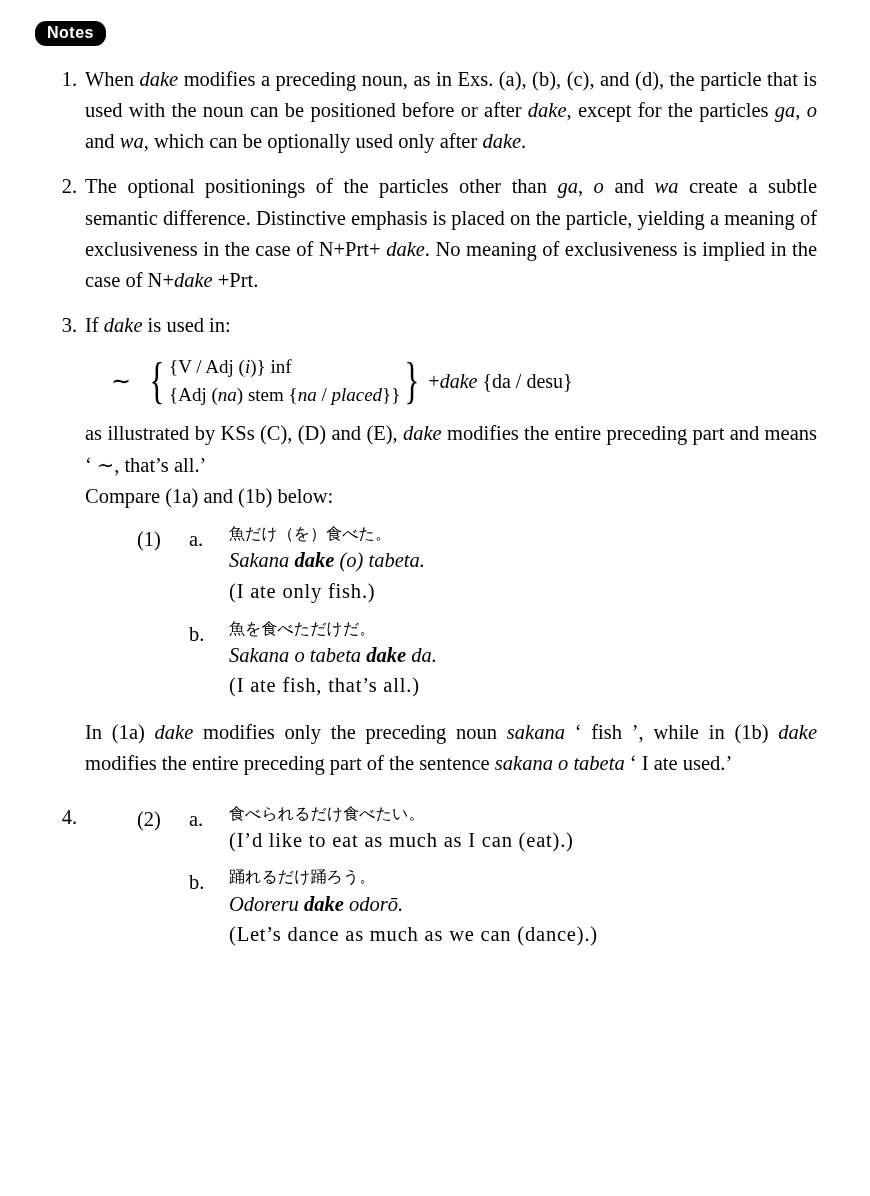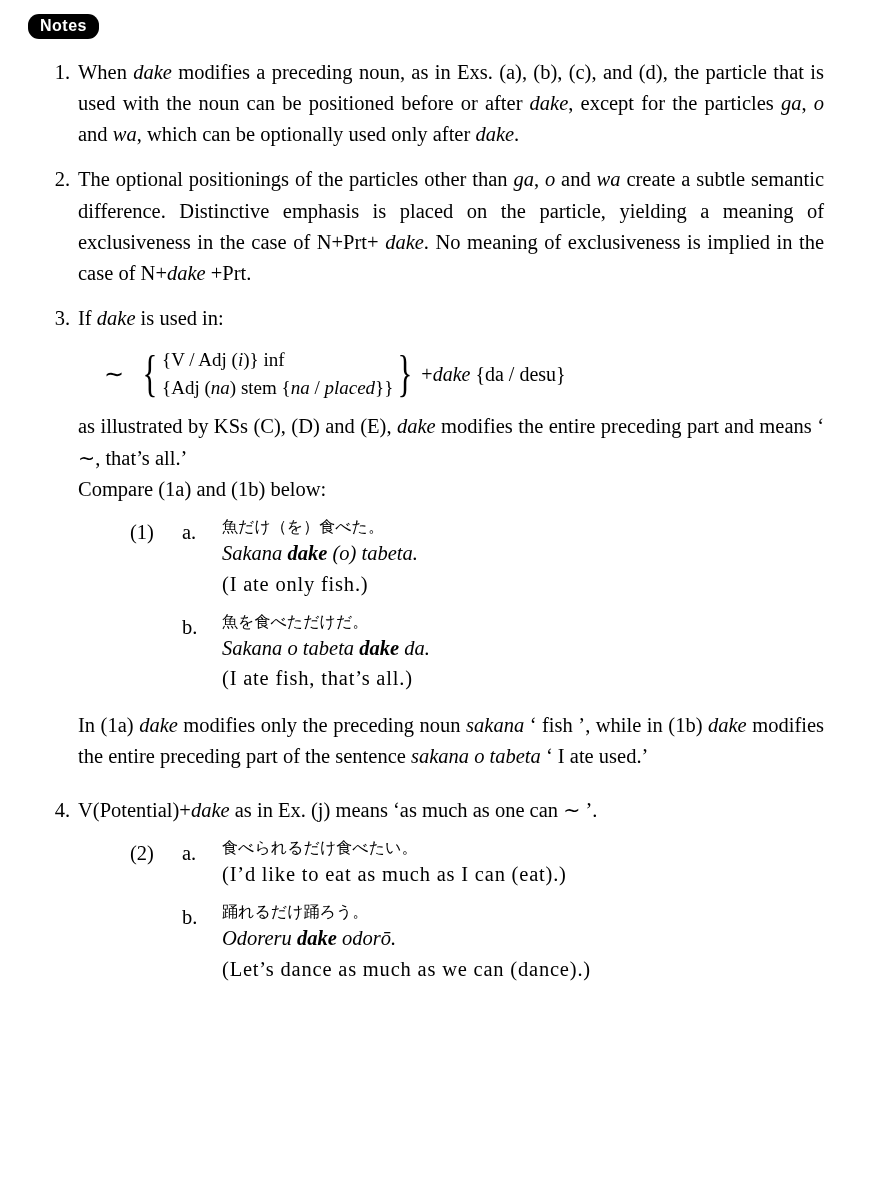--- a/index.html
+++ b/index.html
@@ -10,21 +10,21 @@
   body {
     width: 870px;
     min-height: 1196px;
     font-family: "Liberation Serif", serif;
     color: #000000;
   }
   .page {
     position: relative;
     width: 852px;
     min-height: 1196px;
-    padding: 0;
+    padding: 7px;
     box-sizing: border-box;
   }
   .notes-badge {
     display: inline-block;
     background: #000000;
     color: #ffffff;
     font-family: "Liberation Sans", sans-serif;
     font-weight: bold;
     font-size: 16px;
     letter-spacing: 0.5px;
@@ -203,21 +203,20 @@
       </div>
     </li>
   </ol>
 
   <div class="para-after"><span>In (1a) </span><span class="it">dake</span><span> modifies only the preceding noun </span><span class="it">sakana</span><span> ‘ fish ’, while in (1b) </span><span class="it">dake</span><span> modifies the entire preceding part of the sentence </span><span class="it">sakana o tabeta</span><span> ‘ I ate used.’</span></div>
 
   
   <ol class="notes-list">
     <li class="note-item" style="margin-top:22px;">
       <span class="num">4.</span>
-      <span><span>V(Potential)+</span><span class="it">dake</span><span> as in Ex. (j) means ‘as much as one can ∼ ’.</span></span>
 
       <div class="example-group">
         <div class="ex-row">
           <div class="ex-label">(2)</div>
           <div class="ex-letter">a.</div>
           <div class="ex-lines">
             <div class="jp">食べられるだけ食べたい。</div>
             <div class="trans">(I’d like to eat as much as I can (eat).)</div>
           </div>
         </div>

